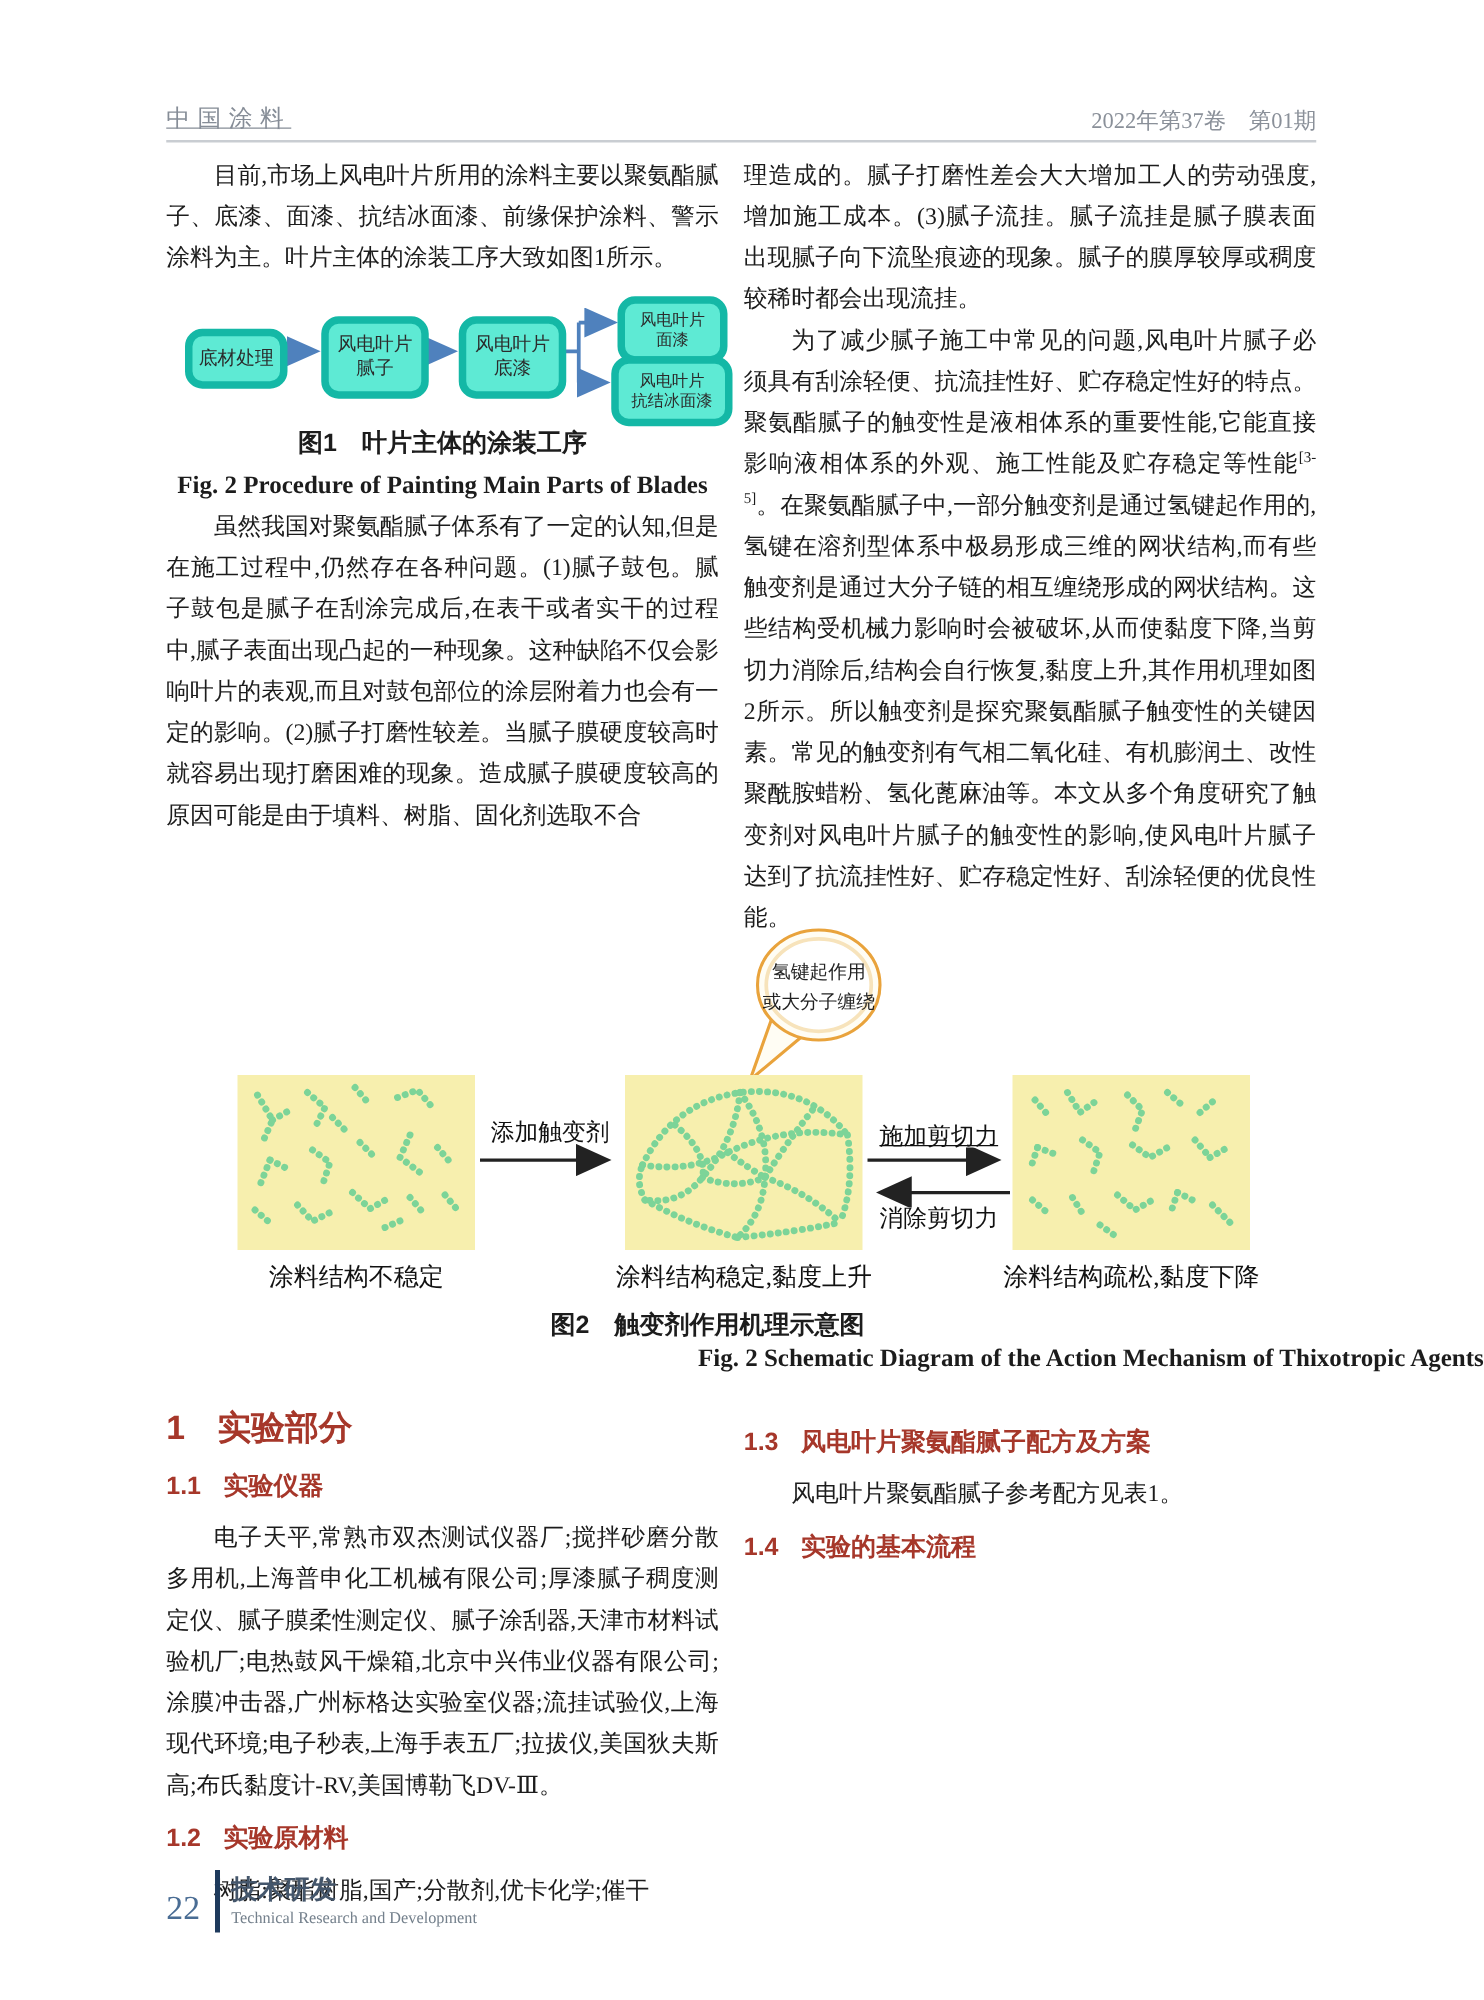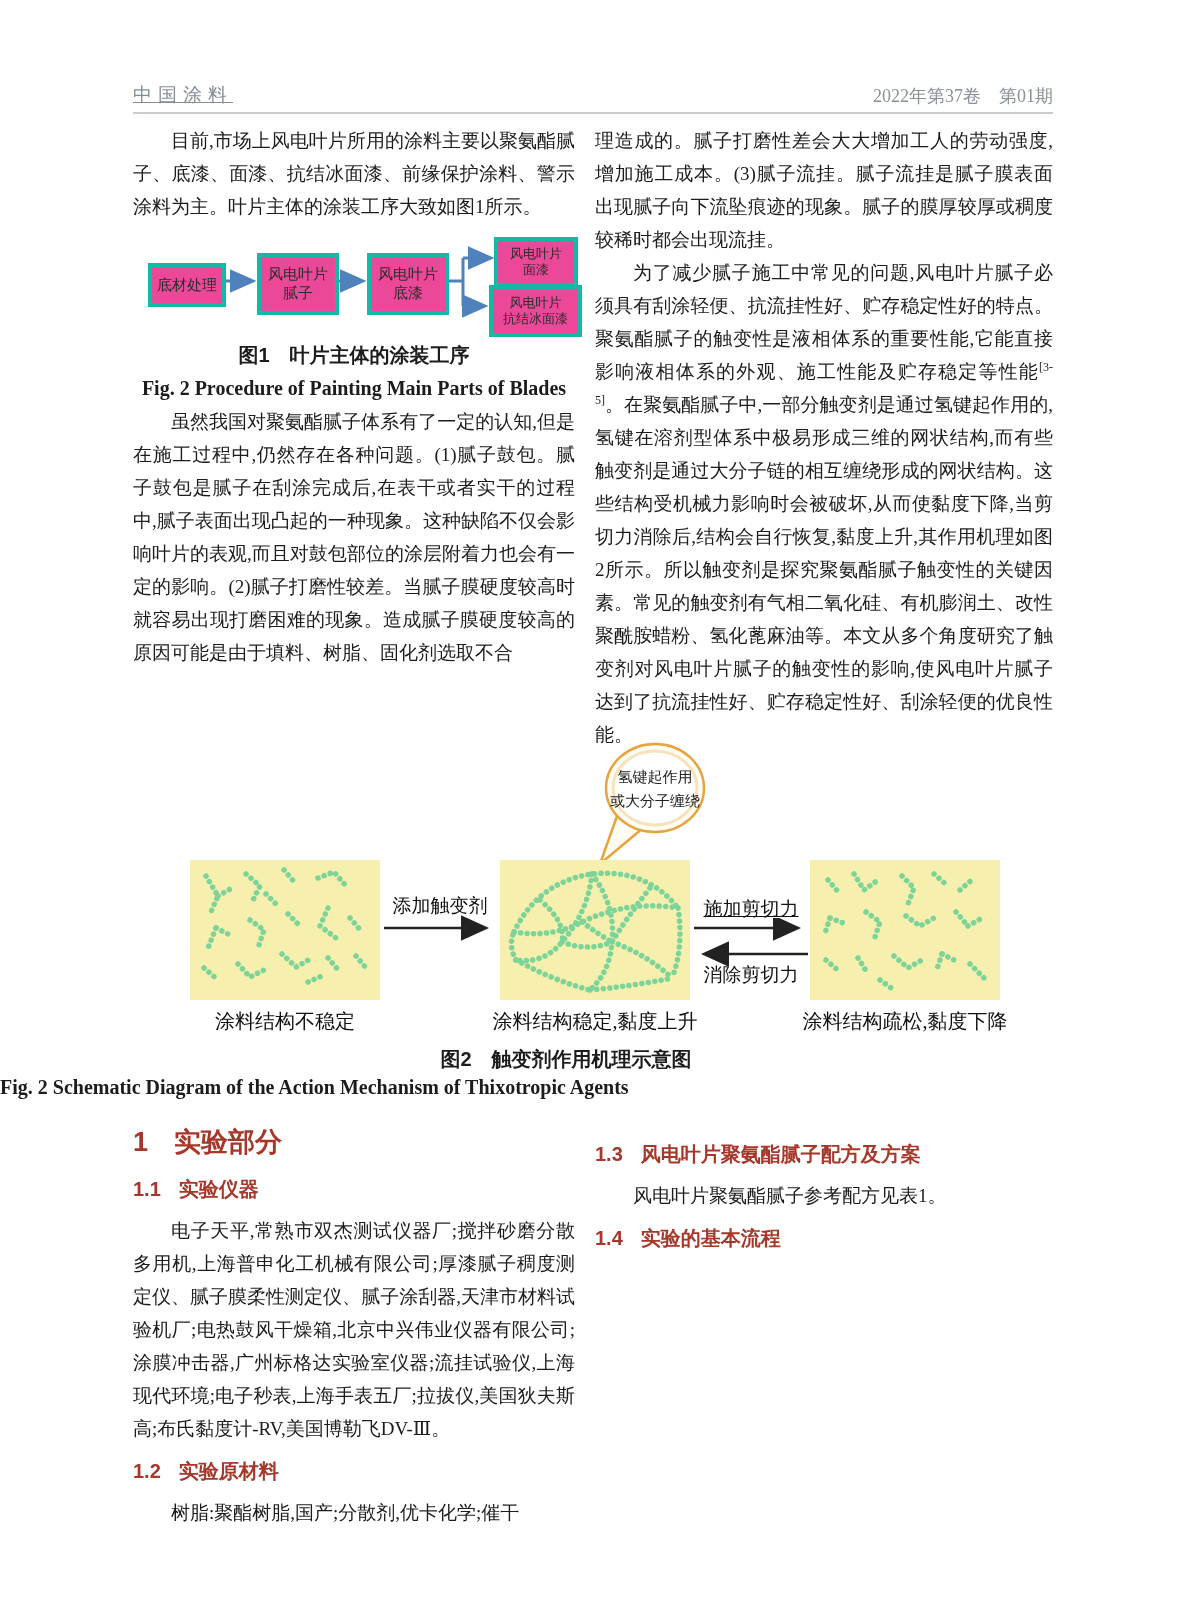--- a/index.html
+++ b/index.html
@@ -10,33 +10,33 @@
   .hdr-right{position:absolute;right:134px;top:84px;font-size:18px;color:#8a9099;}
   .hdr-rule{position:absolute;left:133px;top:112px;width:920px;height:2px;background:#c9cdd2;}
   
   .col{position:absolute;font-size:19px;line-height:33px;text-align:justify;text-justify:inter-ideograph;}
   .col p{margin:0;}
   .col p.ind{text-indent:2em;}
   sup{font-size:12px;line-height:0;}
   
   .fig1{position:relative;width:442px;height:108px;margin:6px 0 2px 0;}
   .fig1 svg{position:absolute;left:0;top:0;}
-  .fc-box{position:absolute;border:4px solid #14b8a6;border-radius:0;background:#ec4899;
+  .fc-box{position:absolute;border:6px solid #14b8a6;border-radius:14px;background:#5eead4;
           display:flex;align-items:center;justify-content:center;text-align:center;
           font-size:15px;color:#2b2b2b;line-height:1.25;white-space:pre-line;}
   .figcap-zh{font-family:"Liberation Sans","DejaVu Sans",sans-serif;font-weight:bold;
              font-size:20px;text-align:center;margin:6px 0 2px 0;text-indent:0 !important;}
   .figcap-en{font-weight:bold;font-size:20px;text-align:center;margin:0 0 10px 0;text-indent:0 !important;}
   
   .f2-box{position:absolute;width:190px;height:140px;background:#f7efae;}
   .f2-label{position:absolute;font-size:20px;color:#111;white-space:nowrap;transform:translateX(-50%);}
   .f2-arrowlabel{position:absolute;font-size:19px;color:#111;white-space:nowrap;transform:translateX(-50%);}
   .f2-capzh{position:absolute;left:0;width:1132px;text-align:center;
             font-family:"Liberation Sans","DejaVu Sans",sans-serif;font-weight:bold;font-size:20px;}
-  .f2-capen{position:absolute;left:0;width:1187px;text-align:left;font-weight:bold;font-size:20px;}
+  .f2-capen{position:absolute;left:0;width:1187px;text-align:right;font-weight:bold;font-size:20px;}
   .callout-text{font-size:15px;fill:#222;font-family:"Liberation Serif","DejaVu Serif",serif;}
   
   .h1{font-family:"Liberation Sans","DejaVu Sans",sans-serif;font-weight:bold;color:#a6372a;
       font-size:27px;margin:4px 0 14px 0;}
   .h1 .num{margin-right:26px;}
   .h2{font-family:"Liberation Sans","DejaVu Sans",sans-serif;font-weight:bold;color:#a6372a;
       font-size:20px;margin:10px 0 8px 0;}
   .h2 .num{margin-right:18px;}
   
   .ftr{position:absolute;left:133px;top:1496px;display:flex;align-items:center;}
@@ -210,14 +210,22 @@
     <div class="h2"><span class="num">1.2</span><span>实验原材料</span></div>
     <p class="ind">树脂:聚酯树脂,国产;分散剂,优卡化学;催干</p>
   </div>
 
   <div class="col" style="left:595px;top:1128px;width:458px;">
     <div class="h2"><span class="num">1.3</span><span>风电叶片聚氨酯腻子配方及方案</span></div>
     <p class="ind">风电叶片聚氨酯腻子参考配方见表1。</p>
     <div class="h2"><span class="num">1.4</span><span>实验的基本流程</span></div>
   </div>
 
+  <div class="ftr">
+    <div class="ftr-page">22</div>
+    <div class="ftr-bar"></div>
+    <div>
+      <div class="ftr-zh">技术研发</div>
+      <div class="ftr-en">Technical Research and Development</div>
+    </div>
+  </div>
 
 </div>
 
 </body></html>

